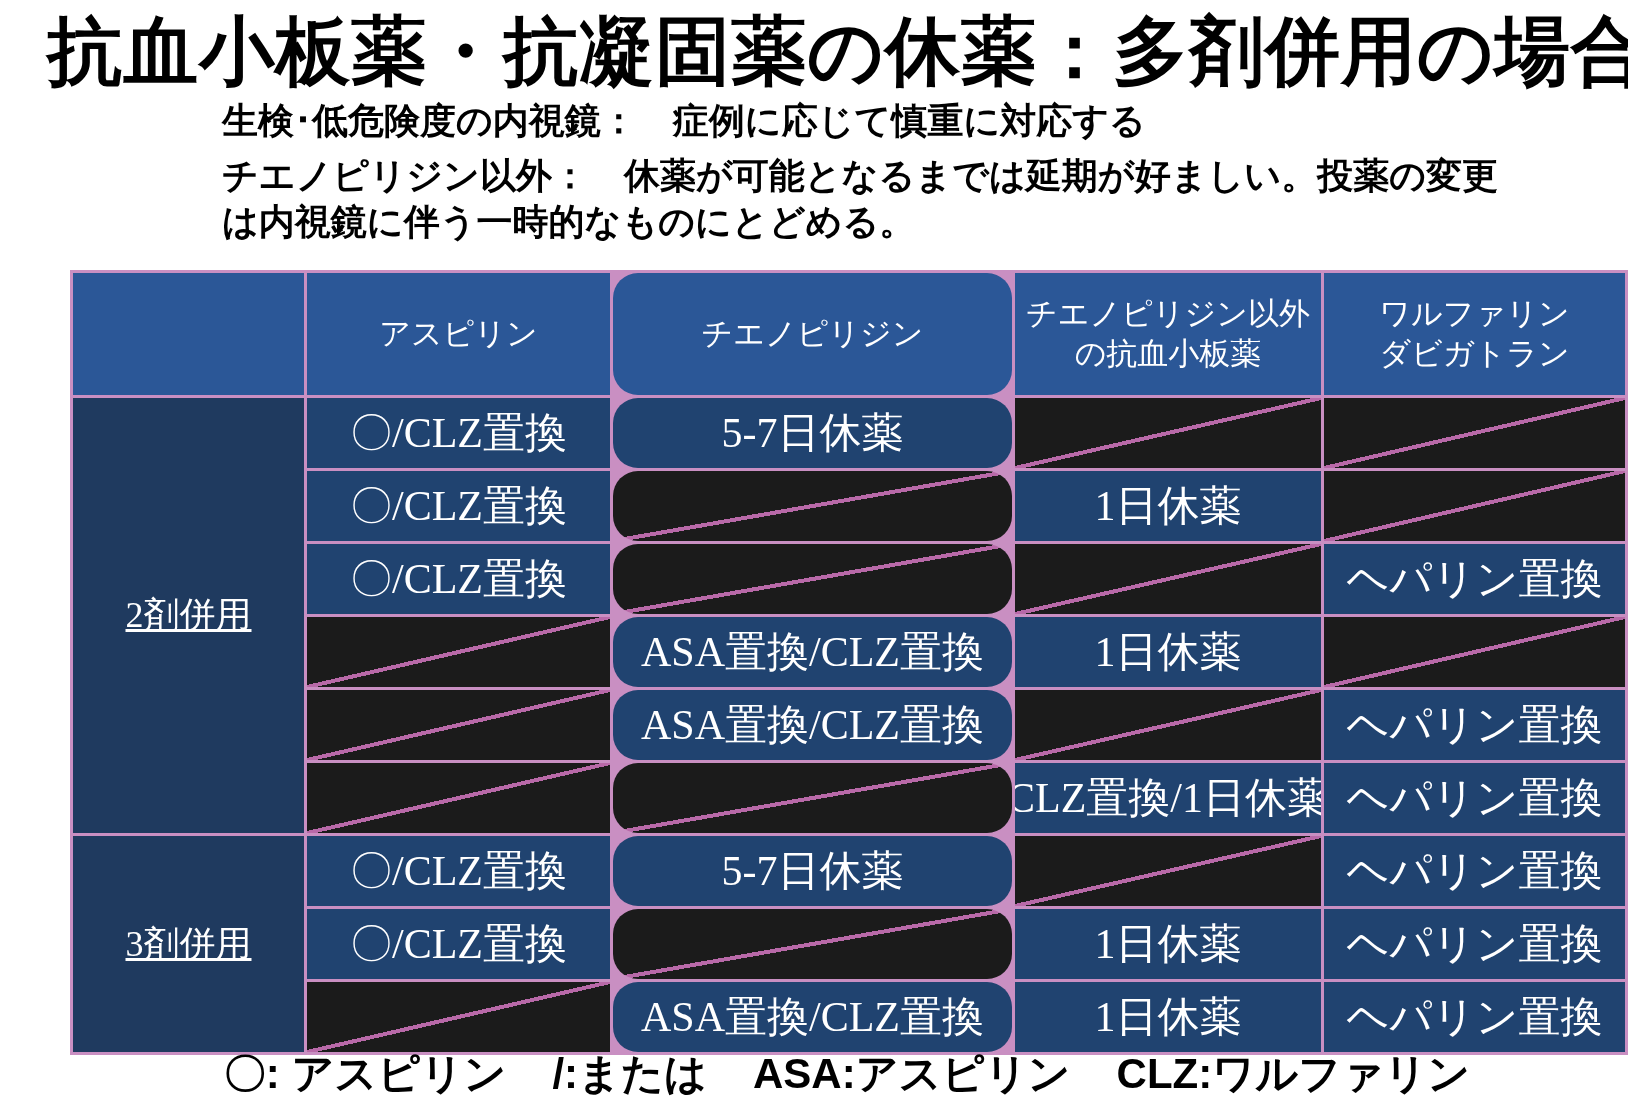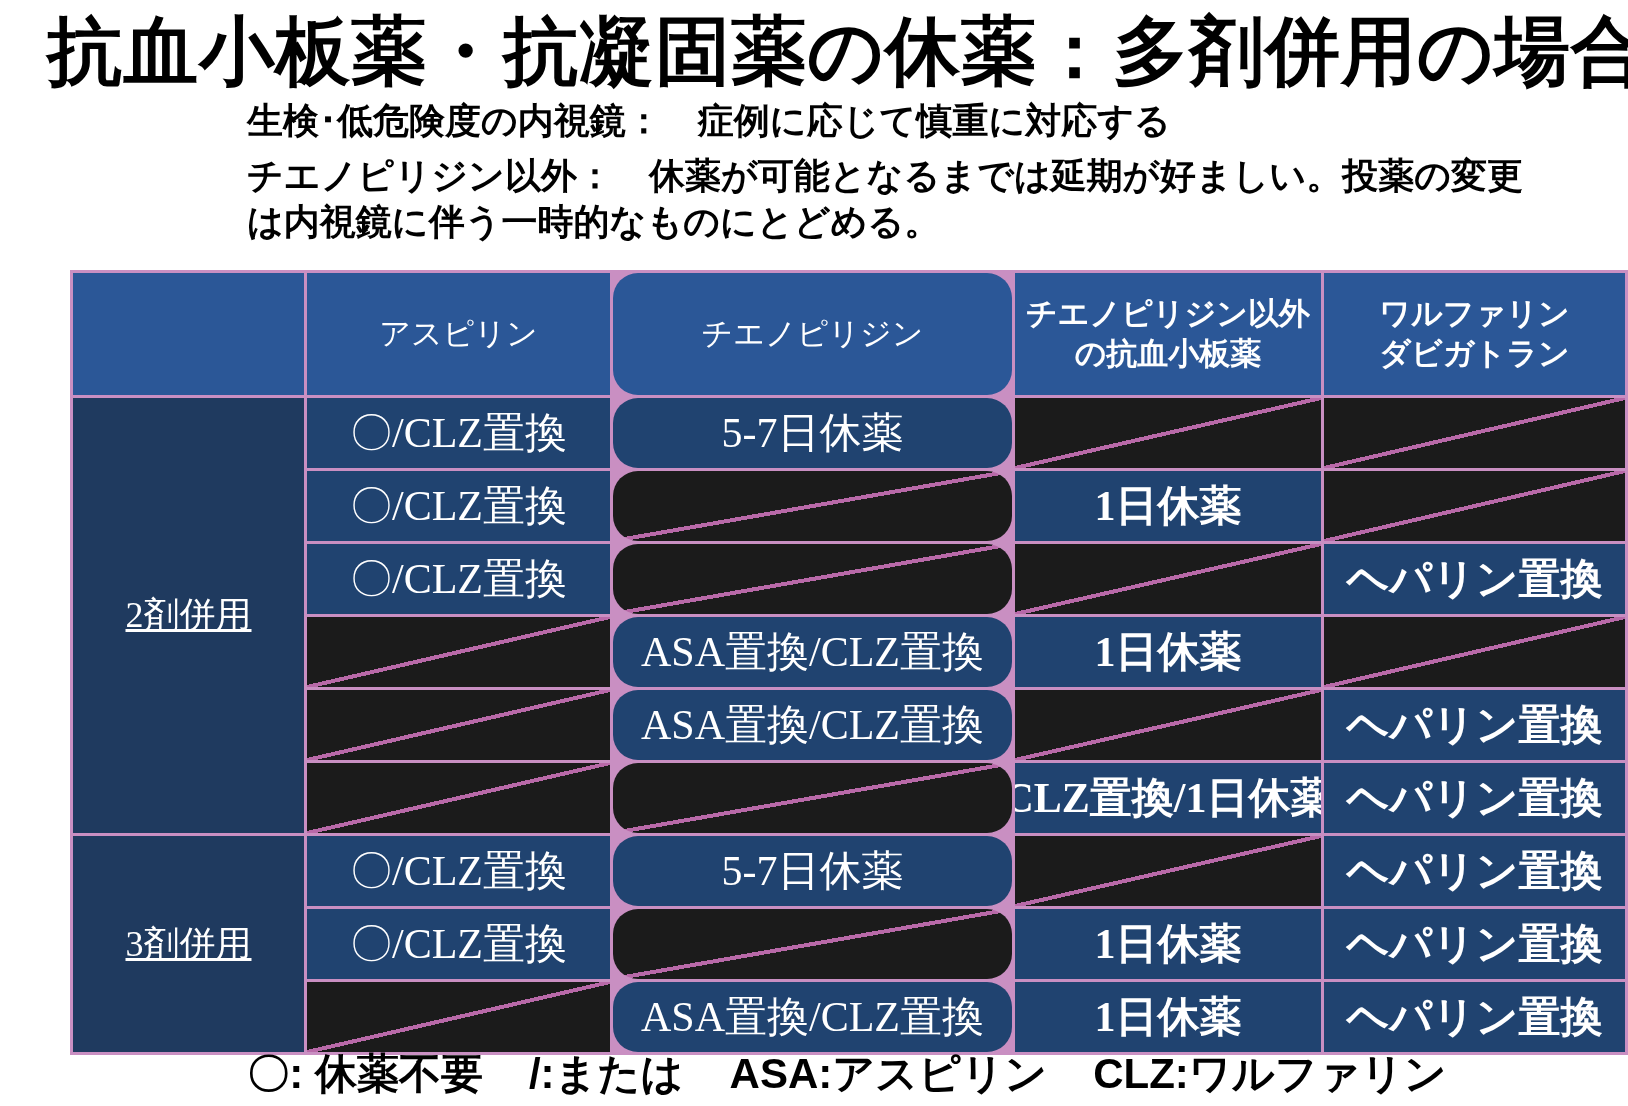--- a/index.html
+++ b/index.html
@@ -22,21 +22,21 @@
     color:var(--text-black);
     margin-left:35px;
   }
   .page-title{
     position:absolute;top:2px;left:0;width:100%;
     text-align:center;
     font-size:75px;font-weight:bold;letter-spacing:1px;
     white-space:nowrap;
   }
   .note{
-    position:absolute;left:212px;
+    position:absolute;left:187px;
     font-size:36px;font-weight:bold;line-height:46px;
     white-space:pre-line;
   }
   .note-low{top:98px;}
   .note-high{top:153px;width:1400px;}
 
   
   .drug-table{
     position:absolute;left:35px;top:270px;
     width:1558px;height:785px;
@@ -75,21 +75,21 @@
       transparent calc(50% - 2px),
       var(--diagonal-pink) calc(50% - 2px),
       var(--diagonal-pink) calc(50% + 2px),
       transparent calc(50% + 2px));
   }
   
   .r0{grid-row:1;} .r1{grid-row:2;} .r2{grid-row:3;} .r3{grid-row:4;}
   .r4{grid-row:5;} .r5{grid-row:6;} .r6{grid-row:7;} .r7{grid-row:8;}
   .r8{grid-row:9;} .r9{grid-row:10;}
   .c1{grid-column:1;text-decoration:underline;} .c2{grid-column:2;} .c3{grid-column:3;border-radius:25px;}
-  .c4{grid-column:4;font-weight:bold;} .c5{grid-column:5;font-weight:bold;}
+  .c4{grid-column:4;} .c5{grid-column:5;}
   .span6{grid-row:2 / span 6;}
   .span3{grid-row:8 / span 3;}
 
   .legend{
     position:absolute;top:1046px;left:0;width:100%;
     display:flex;justify-content:center;gap:46px;
     font-size:42px;font-weight:bold;
     white-space:nowrap;
   }
 </style>
@@ -158,19 +158,19 @@
     <div class="cell dcell r8 c5">ヘパリン置換</div>
 
     <div class="cell na r9 c2"></div>
     <div class="cell dcell r9 c3">ASA置換/CLZ置換</div>
     <div class="cell dcell r9 c4">1日休薬</div>
     <div class="cell dcell r9 c5">ヘパリン置換</div>
 
   </div>
 
   <div class="legend">
-    <span>〇: 休薬不要</span>
+    <span>〇: アスピリン</span>
     <span>/:または</span>
     <span>ASA:アスピリン</span>
     <span>CLZ:ワルファリン</span>
   </div>
 
 </div>
 
 </body></html>

